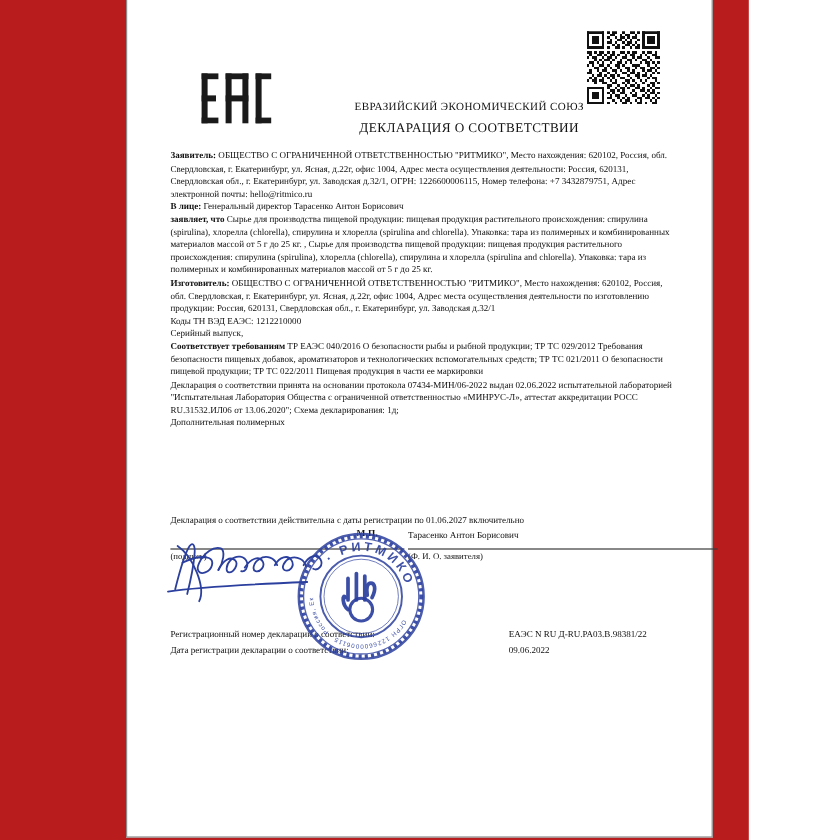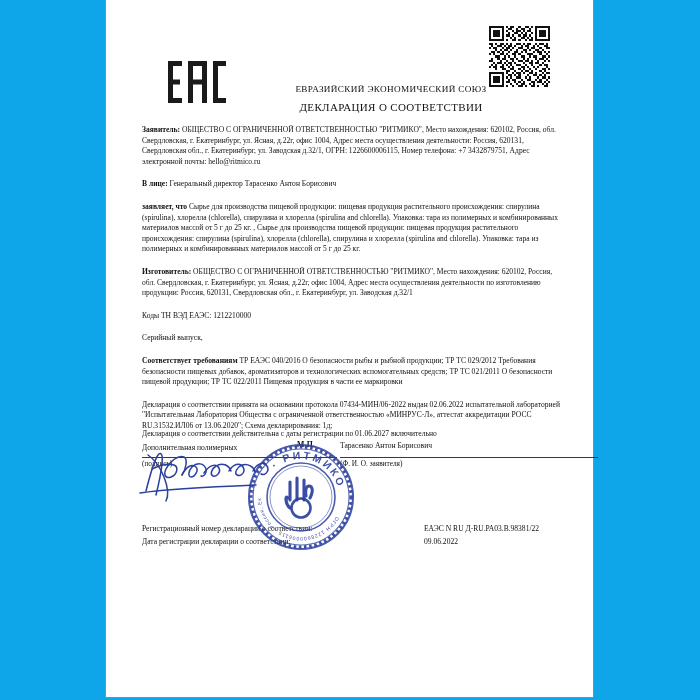--- a/index.html
+++ b/index.html
@@ -11,23 +11,23 @@
   body {
     width: 700px;
     height: 700px;
     font-family: "Liberation Serif", "DejaVu Serif", serif;
     color: #111111;
     overflow: hidden;
   }
 
   #screen {
     position: relative;
-    width: 700px;
+    width: 624px;
     height: 700px;
-    background: #0ea5e9;
+    background: #b91c1c;
   }
 
   
   .page-sheet {
     position: absolute;
     left: 105px;
     top: -2px;
     width: 489px;
     height: 700px;
     background: #ffffff;
@@ -94,21 +94,21 @@
     left: 36px;
     top: 126px;
     width: 420px;
     font-size: 7.55px;
     line-height: 10.6px;
     text-align: left;
   }
   .para {
     margin: 0 0 0 0;
   }
-  .para + .para { margin-top: 12px; }
+  .para + .para { margin-top: 0px; }
   .para-gap { margin-top: 7px; }
   .para-gap-sm { margin-top: 4px; }
   .lbl { font-weight: bold; }
 
   
   .sig-zone {
     position: absolute;
     left: 36px;
     top: 430px;
     width: 420px;

